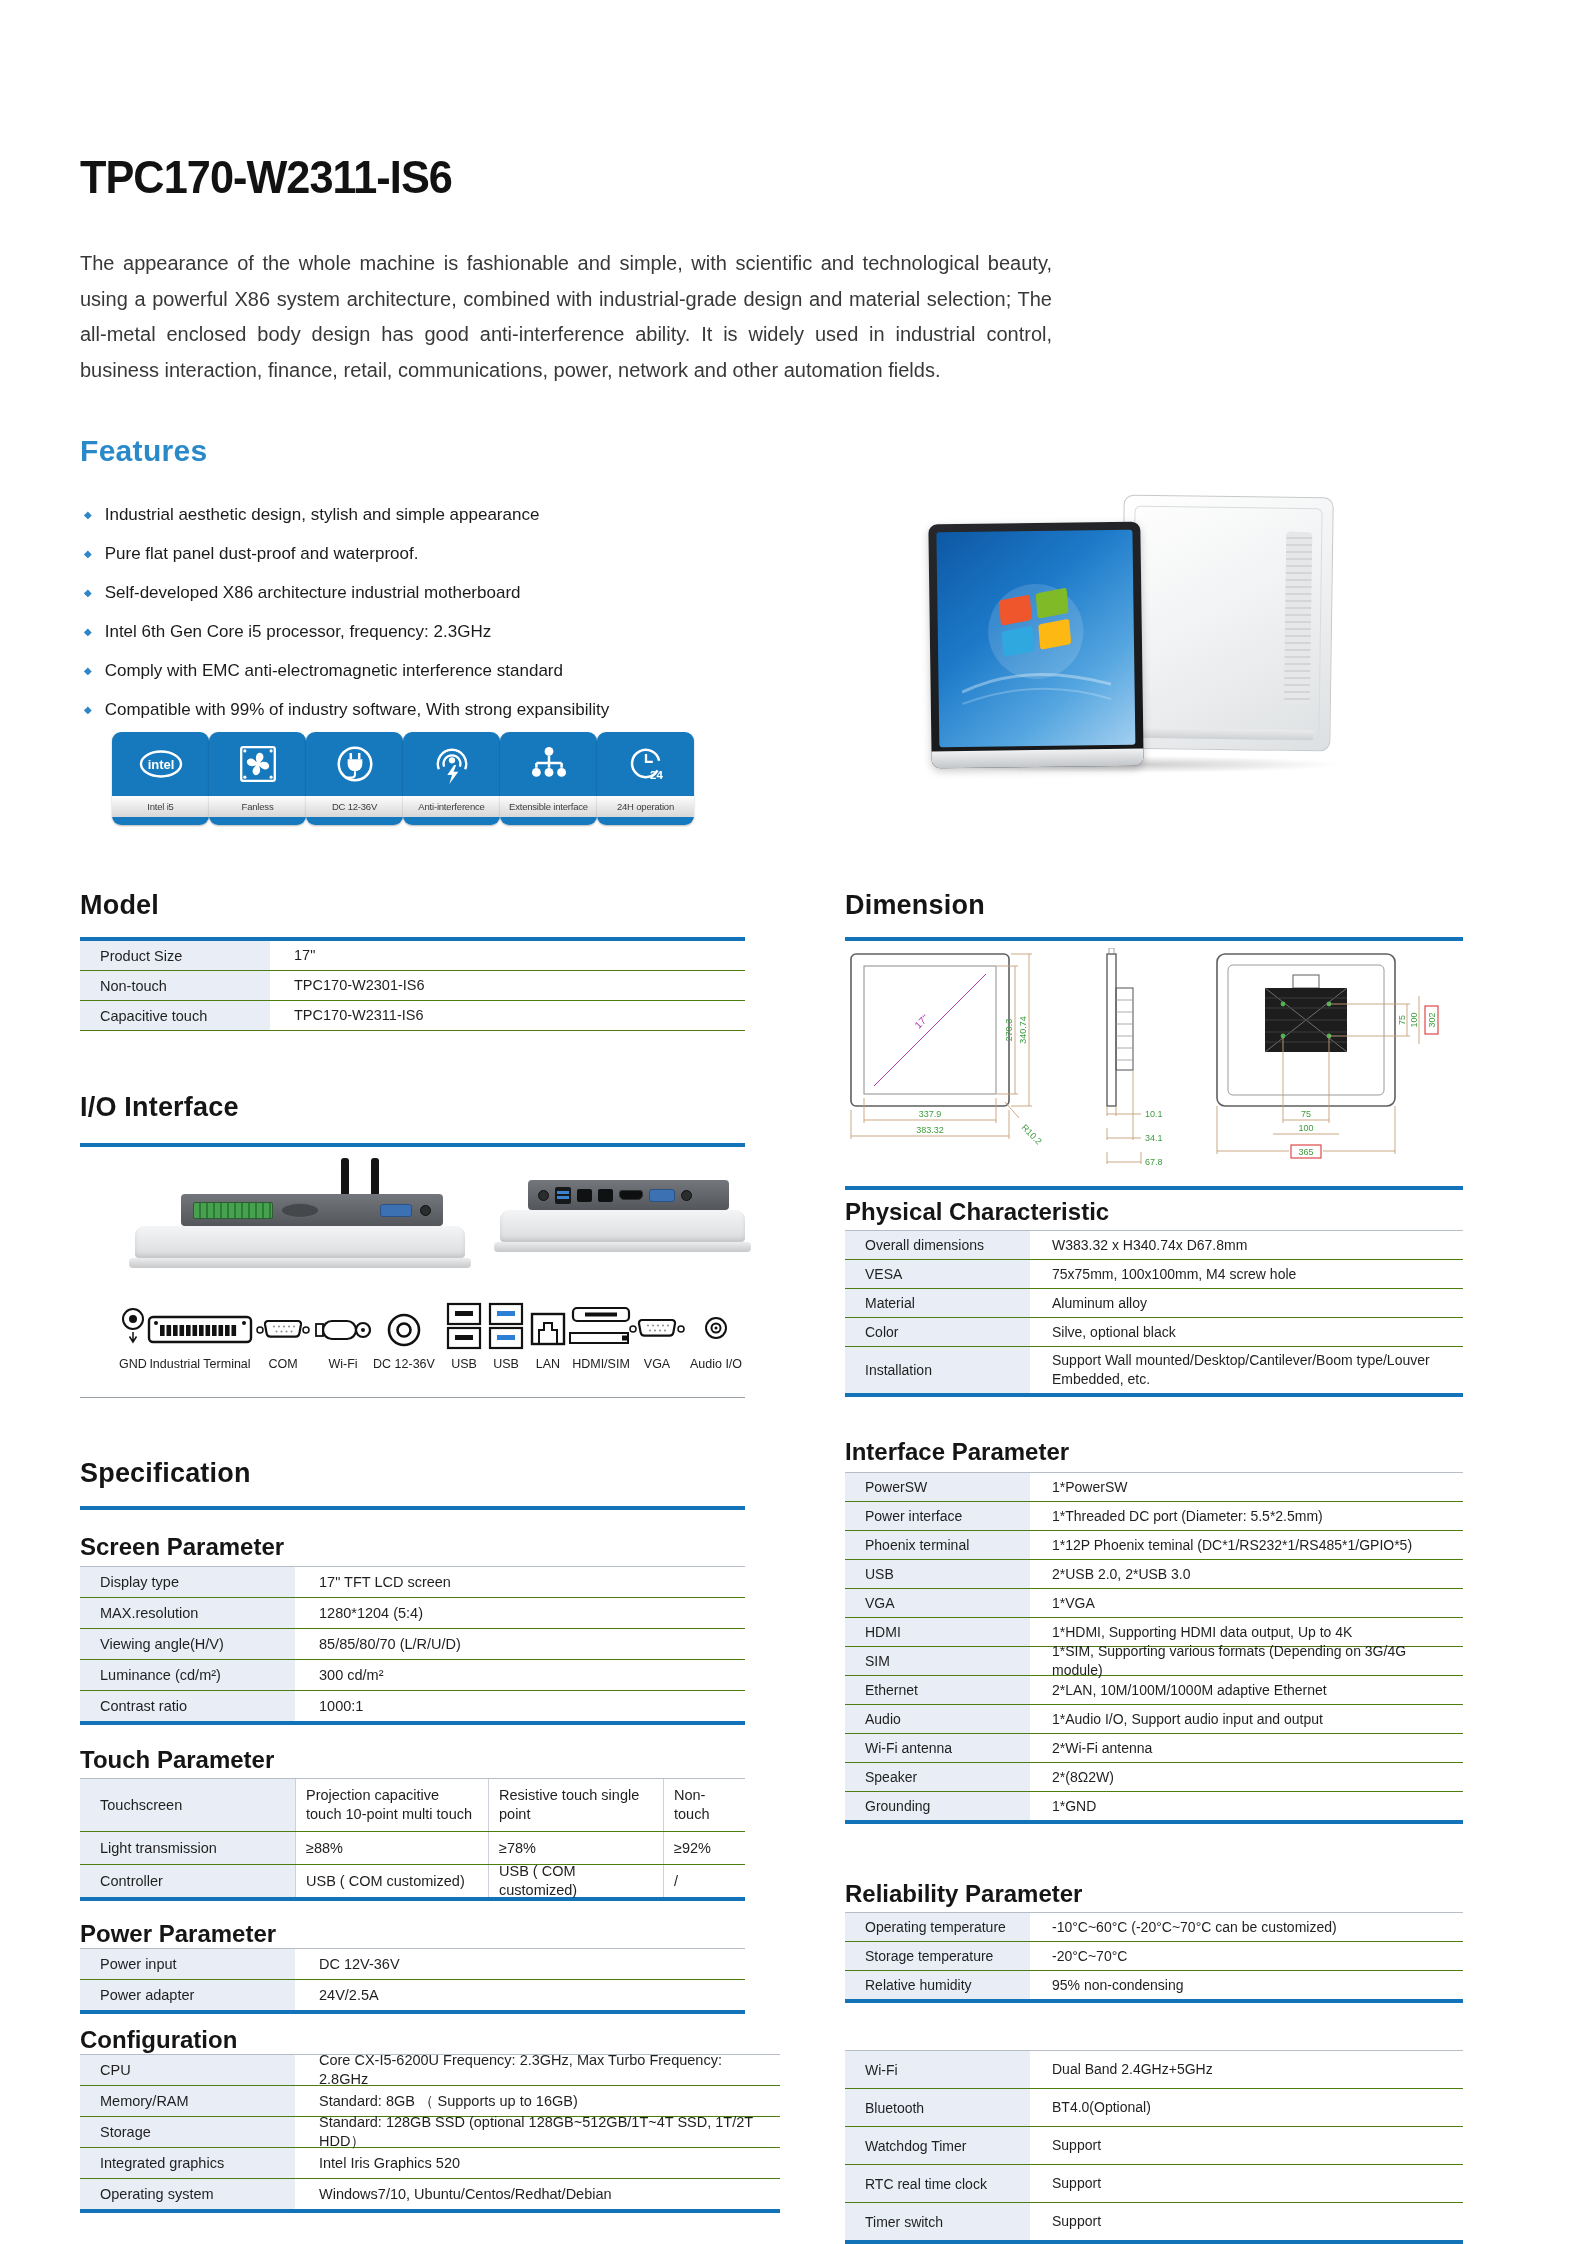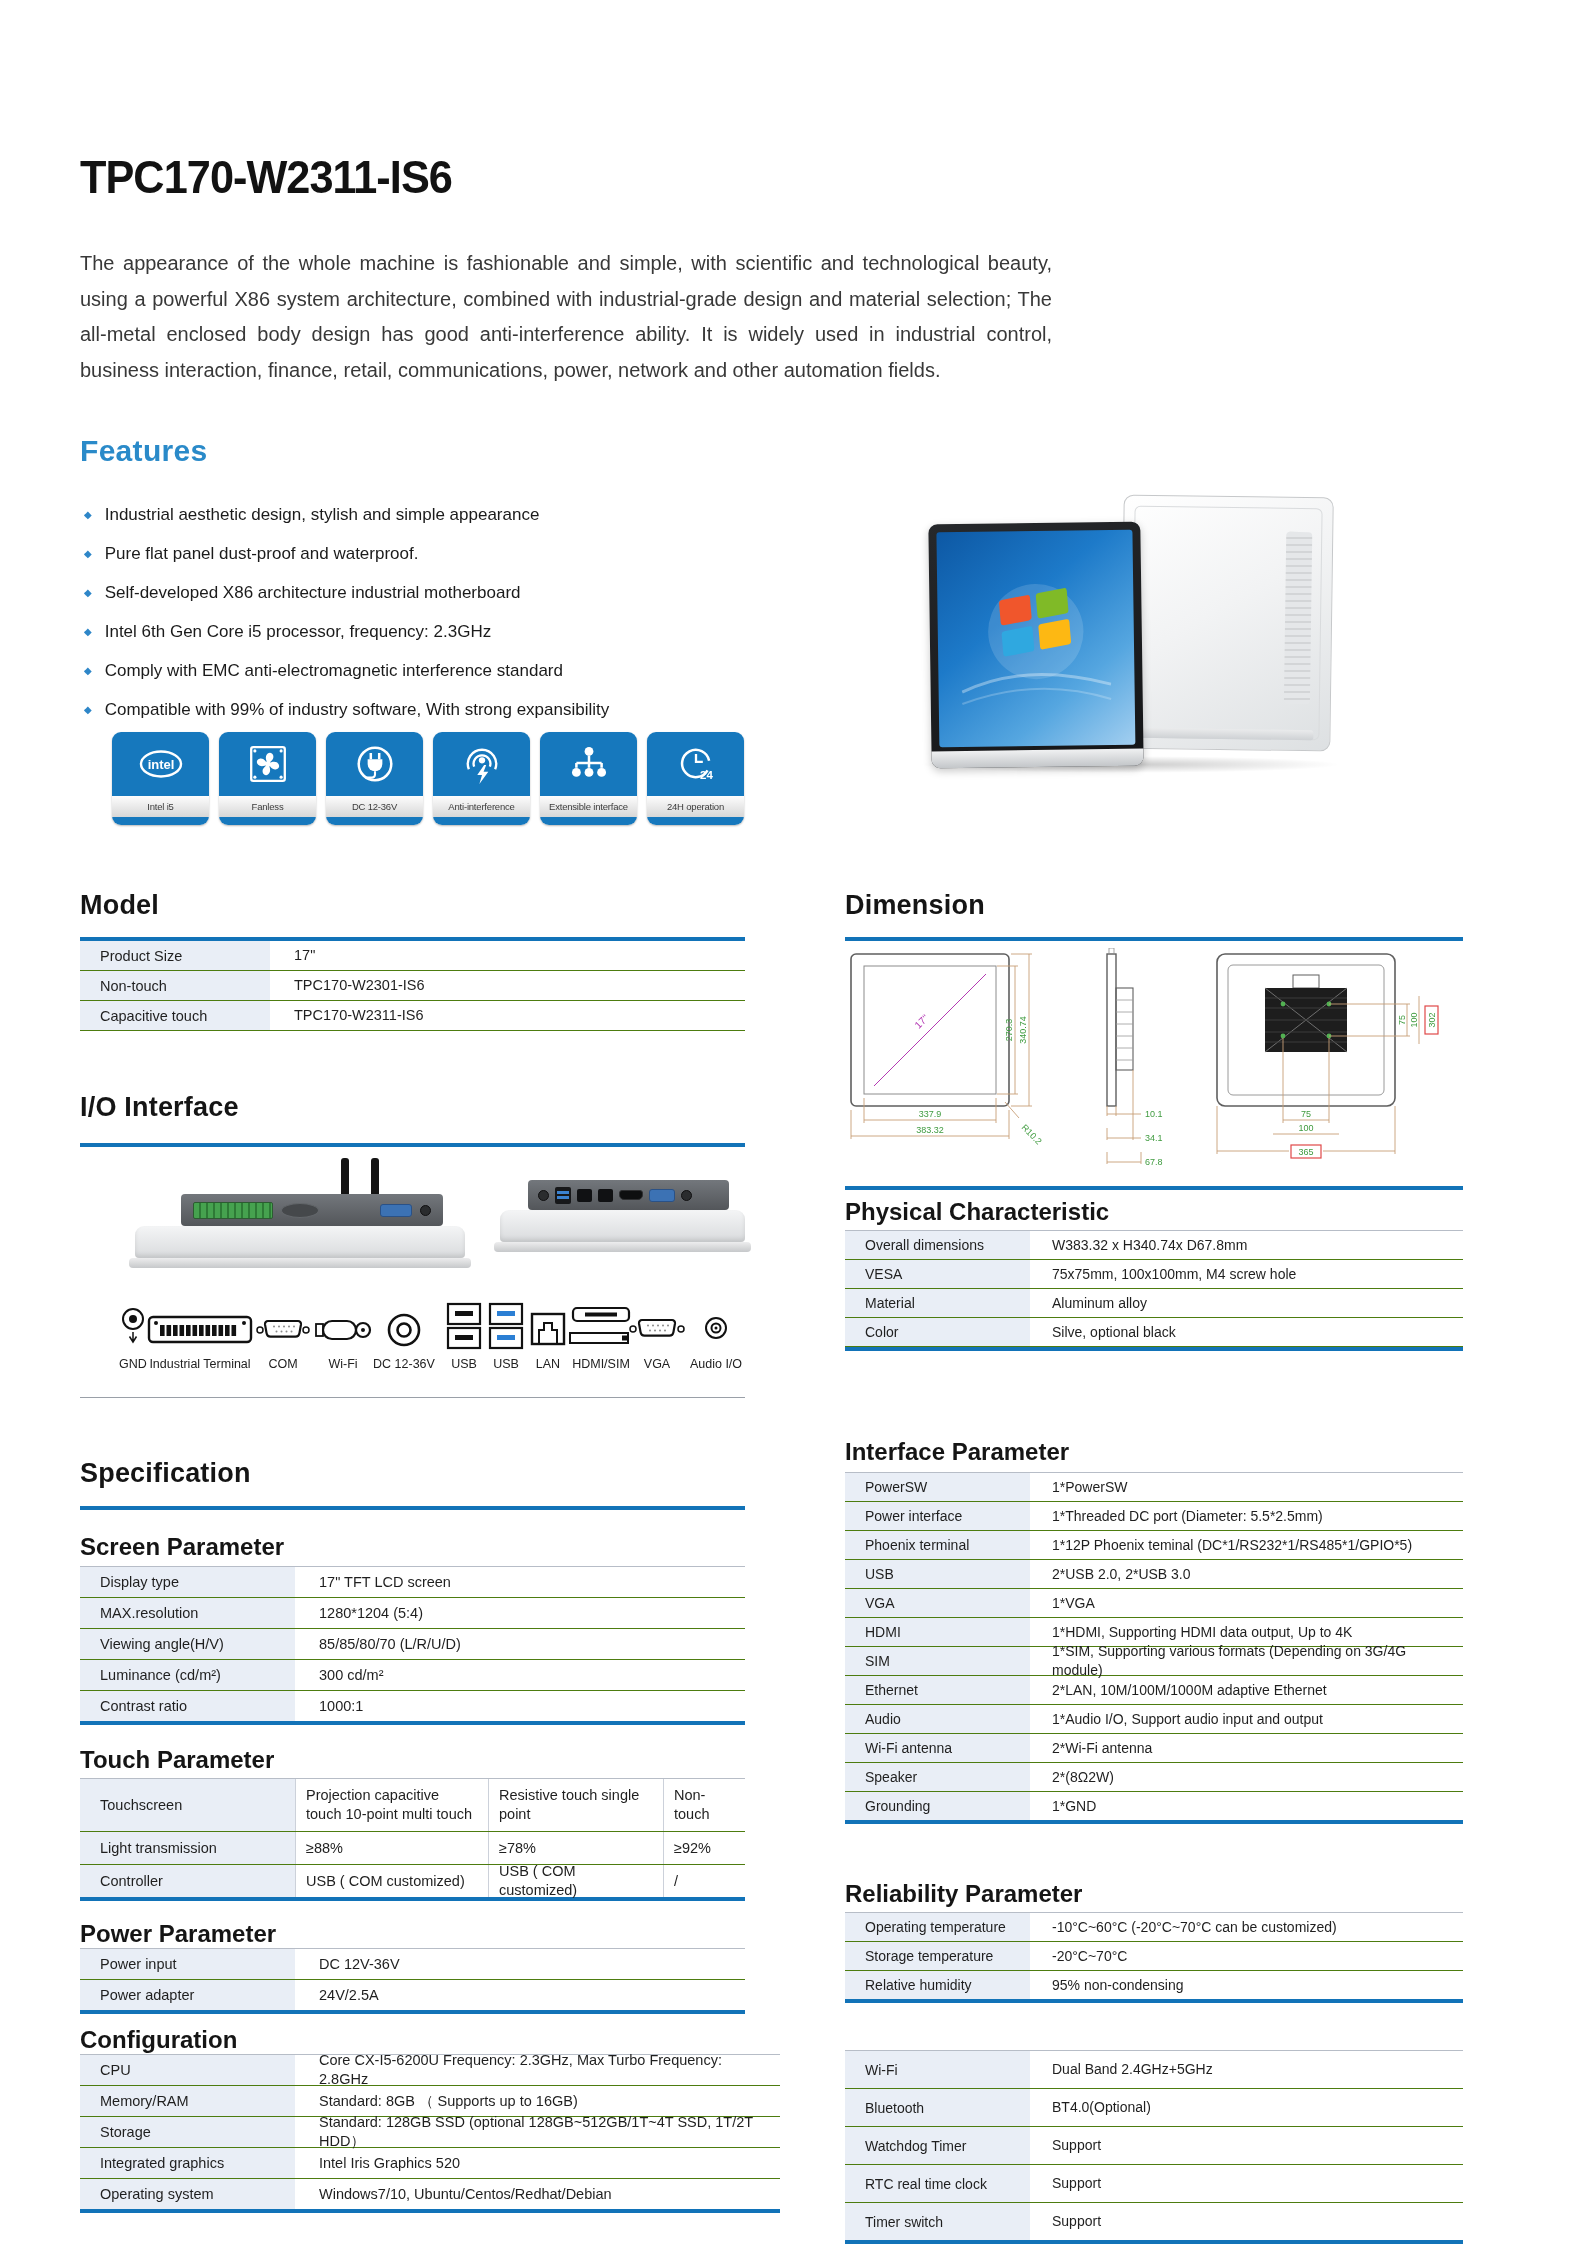--- a/index.html
+++ b/index.html
@@ -13,21 +13,21 @@
   .h-blue{font-size:30px;font-weight:bold;color:#2a8ac9;letter-spacing:.3px}
   .h-section{font-size:27px;font-weight:bold;color:#151515;letter-spacing:.2px}
   .h-sub{font-size:24px;font-weight:bold;color:#151515}
   .rule{height:4px;background:#1273b8}
   .hr-thin{height:1px;background:#9aa0a8}
 
   .feature{display:flex;align-items:flex-start;margin-bottom:19px;font-size:17px;color:#1b1b1b}
   .feature .dia{color:#2e86c8;font-size:10px;margin-right:13px;margin-top:4px}
 
   
-  .badges{display:flex;gap:10px}
+  .badges{display:flex;}
   .badge{width:97px;border-radius:9px;overflow:hidden;box-shadow:0 1px 2px rgba(0,0,0,.28)}
   .badge-top{height:64px;background:#1678bd;display:flex;align-items:center;justify-content:center}
   .badge-label{height:21px;background:linear-gradient(#fdfdfd,#d7d7d7);display:flex;align-items:center;justify-content:center;font-size:9.5px;color:#3c3c3c;letter-spacing:-.2px;white-space:nowrap}
   .badge-strip{height:8px;background:#1678bd}
 
   
   .t{font-size:14.5px;color:#1f1f1f;border-top:1px solid #b7bdc7;background:#fff}
   .t .r{display:flex;align-items:stretch;border-bottom:1px solid #4d7c0f}
   .t .l{background:#e9eef6;display:flex;align-items:center;padding-left:20px;box-sizing:border-box;flex:none}
   .t .v{flex:1;display:flex;align-items:center;padding-left:24px;padding-right:6px;box-sizing:border-box;line-height:19px}
@@ -529,20 +529,24 @@
       <div class="v">75x75mm, 100x100mm, M4 screw hole</div>
     </div>
   <div class="r" style="height:28px">
       <div class="l">Material</div>
       <div class="v">Aluminum alloy</div>
     </div>
   <div class="r" style="height:28px">
       <div class="l">Color</div>
       <div class="v">Silve, optional black</div>
     </div>
+  <div class="r" style="height:46px;border-bottom:none">
+      <div class="l">Installation</div>
+      <div class="v">Support Wall mounted/Desktop/Cantilever/Boom type/Louver Embedded, etc.</div>
+    </div>
 </div>
 
 <div class="abs h-sub" style="left:845px;top:1438px">Interface Parameter</div>
 <div class="abs t t-right blue-end" style="left:845px;top:1472px;width:618px">
   <div class="r" style="height:28px">
       <div class="l">PowerSW</div>
       <div class="v">1*PowerSW</div>
     </div>
   <div class="r" style="height:28px">
       <div class="l">Power interface</div>

